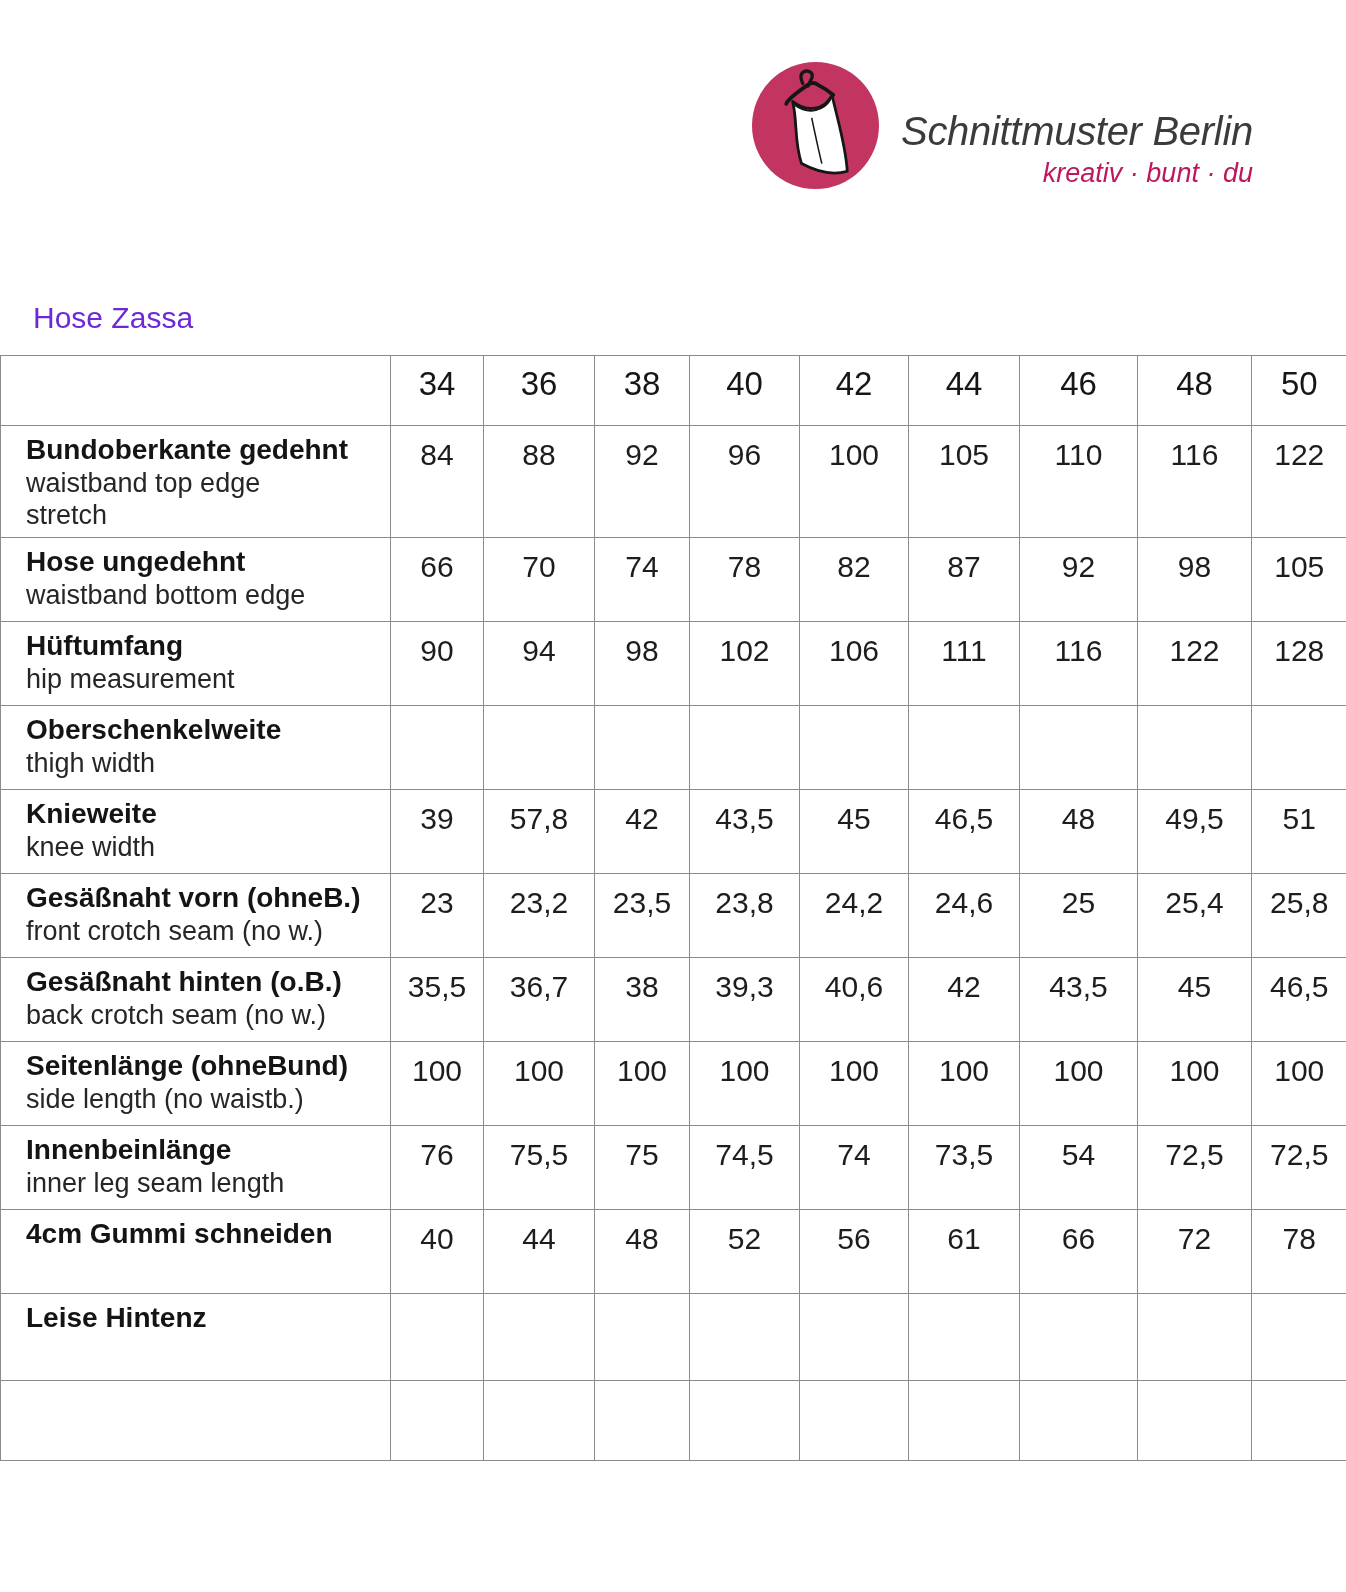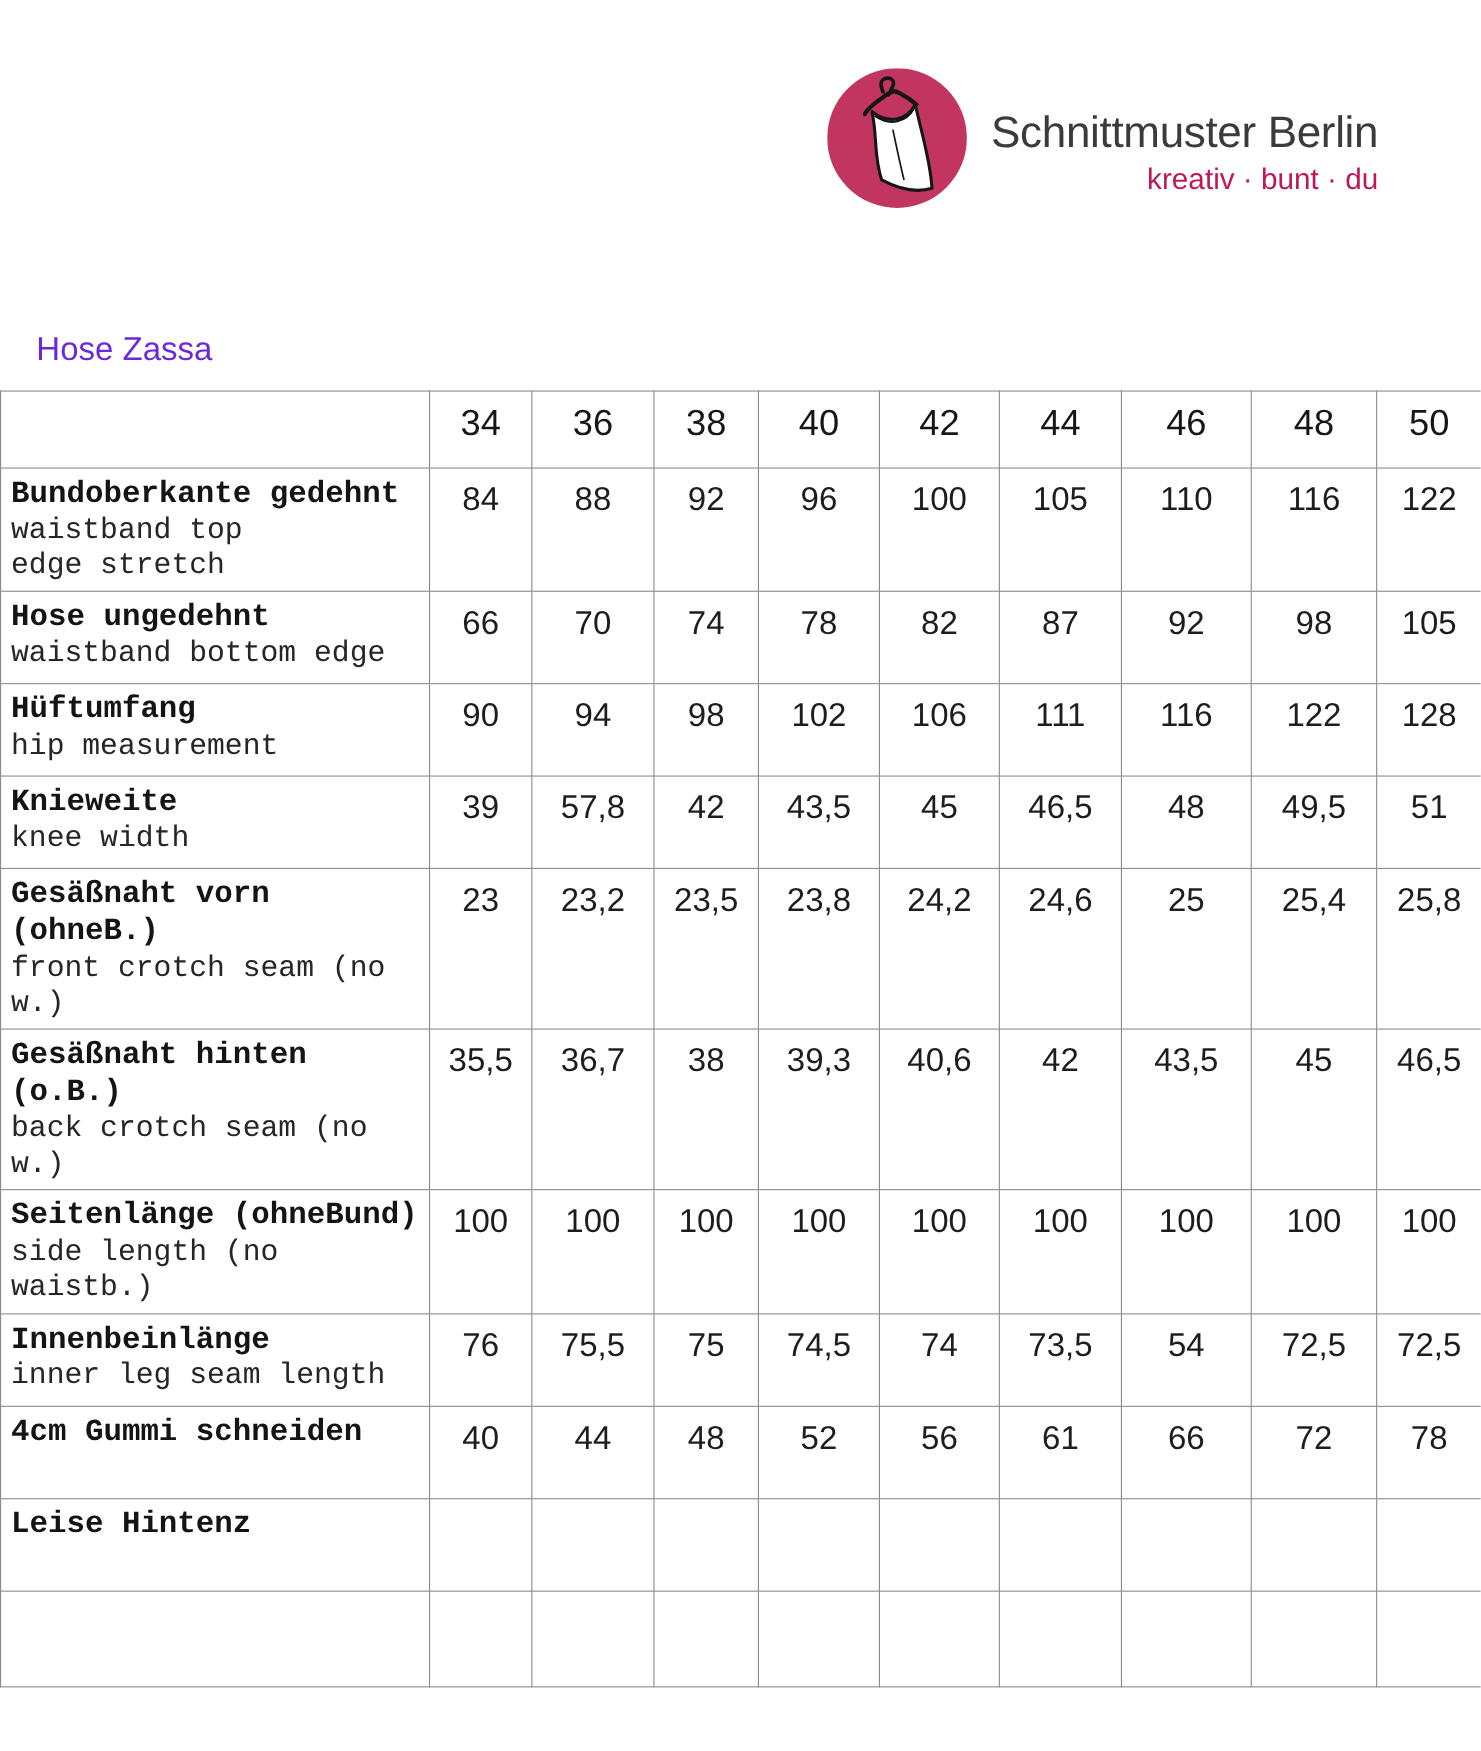--- a/index.html
+++ b/index.html
@@ -15,21 +15,22 @@
     color: #1b1b1b;
     overflow: hidden;
   }
 
   
   .logo-block {
     position: absolute;
     top: 62px;
     left: 752px;
     display: flex;
-    align-items: center;
+    align-items: flex-end;
+    font-style: italic;
   }
   .logo-circle {
     width: 127px;
     height: 127px;
     flex: 0 0 auto;
   }
   .logo-circle svg { display: block; width: 127px; height: 127px; }
   .logo-text {
     margin-left: 22px;
     padding-top: 26px;
@@ -88,21 +89,21 @@
     color: #161616;
   }
 
   .size-table td { height: 84px; }
   .size-table td.val {
     font-size: 30px;
     text-align: center;
     padding-top: 12px;
     color: #1d1d1d;
   }
-  .size-table td.label { padding: 7px 10px 6px 9px; font-family: Liberation Mono, monospace; }
+  .size-table td.label { padding: 7px 10px 6px 25px; }
   .label .de {
     font-size: 28px;
     font-weight: bold;
     line-height: 1.2;
     color: #141414;
   }
   .label .en {
     font-size: 27px;
     font-weight: 400;
     line-height: 1.2;
@@ -211,20 +212,35 @@
         <td class="val">98</td>
         <td class="val">102</td>
         <td class="val">106</td>
         <td class="val">111</td>
         <td class="val">116</td>
         <td class="val">122</td>
         <td class="val">128</td>
       </tr>
       <tr>
         <td class="label">
+          <div class="de">Oberschenkelweite</div>
+          <div class="en">thigh width</div>
+        </td>
+        <td class="val"></td>
+        <td class="val"></td>
+        <td class="val"></td>
+        <td class="val"></td>
+        <td class="val"></td>
+        <td class="val"></td>
+        <td class="val"></td>
+        <td class="val"></td>
+        <td class="val"></td>
+      </tr>
+      <tr>
+        <td class="label">
           <div class="de">Knieweite</div>
           <div class="en">knee width</div>
         </td>
         <td class="val">39</td>
         <td class="val">57,8</td>
         <td class="val">42</td>
         <td class="val">43,5</td>
         <td class="val">45</td>
         <td class="val">46,5</td>
         <td class="val">48</td>

